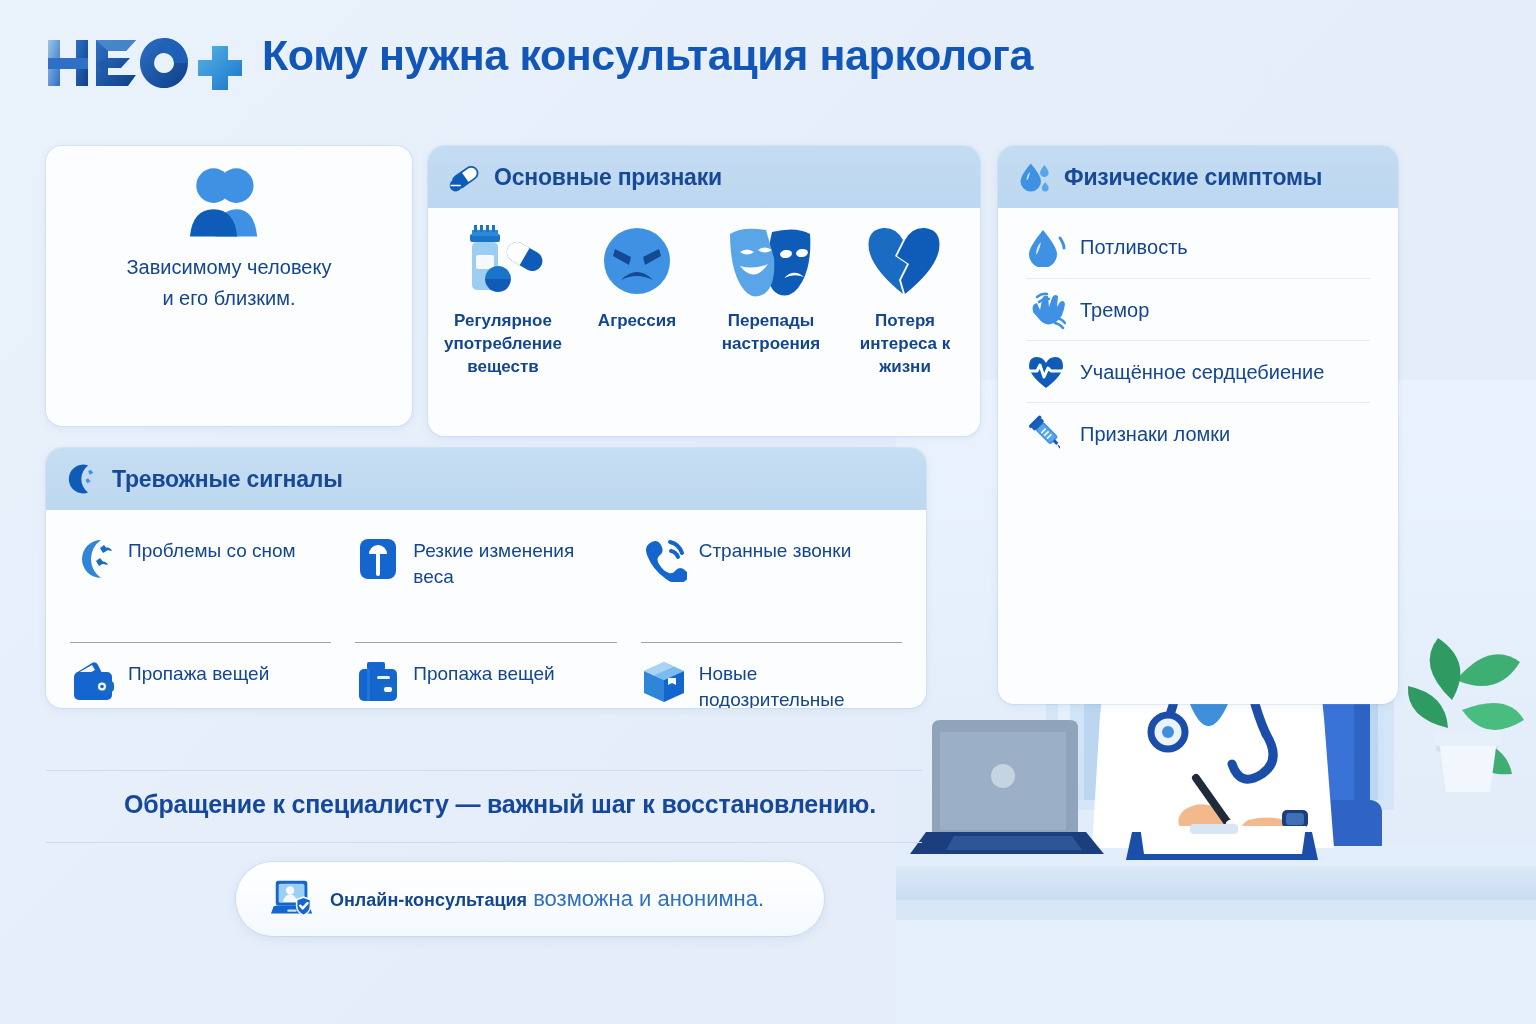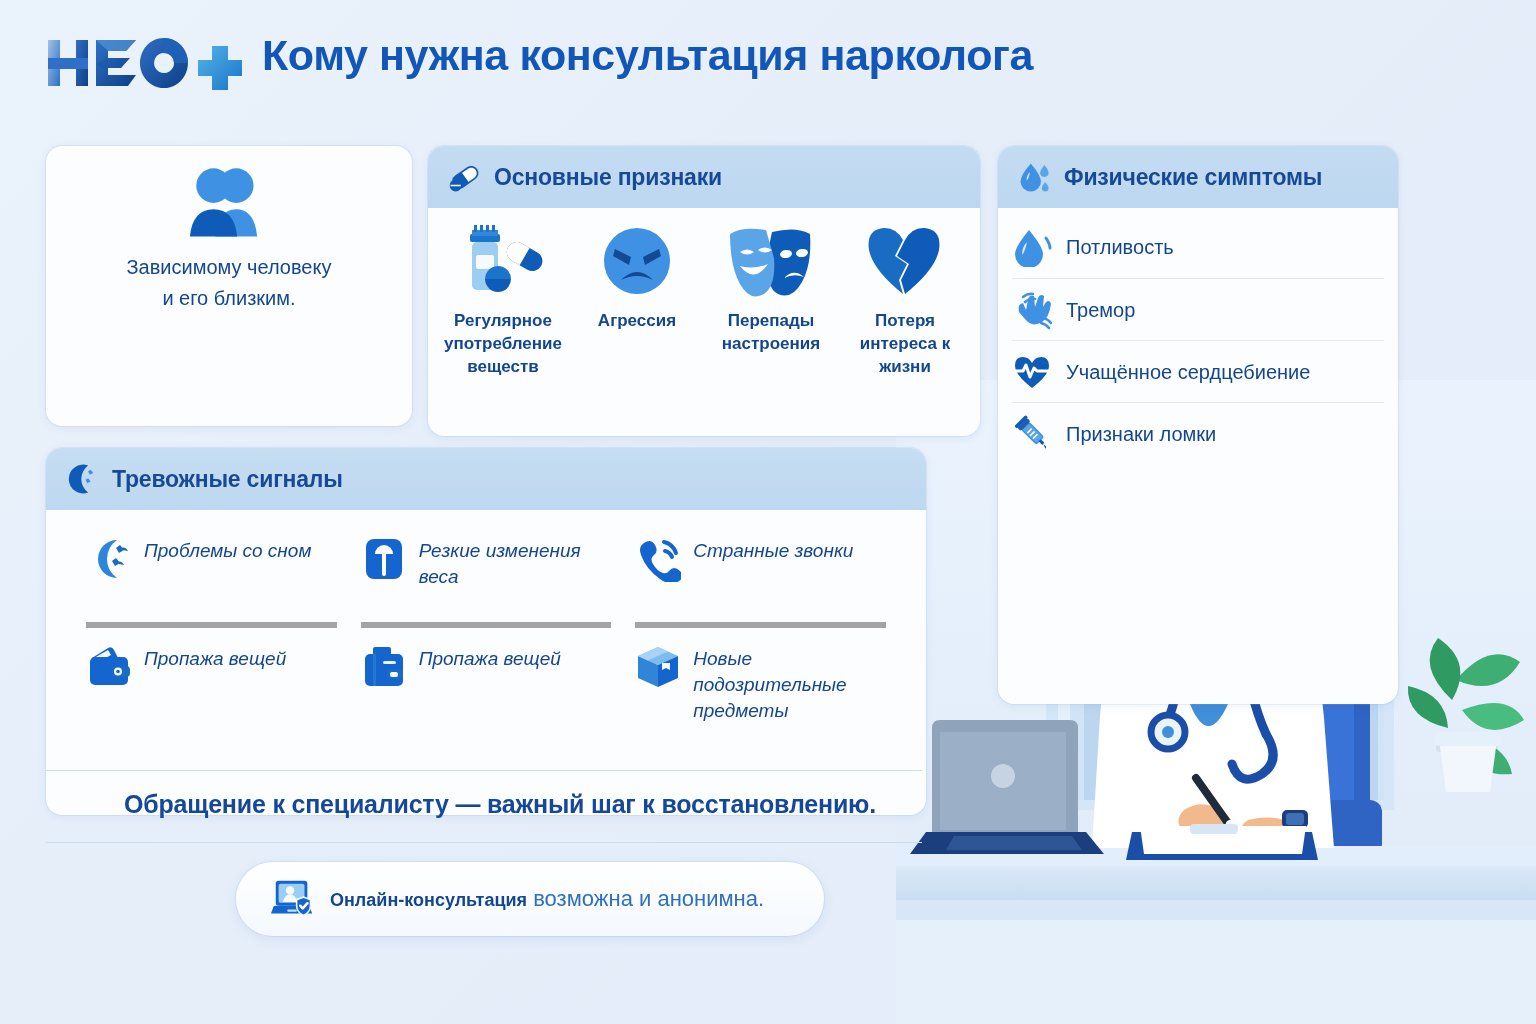--- a/index.html
+++ b/index.html
@@ -55,34 +55,34 @@
   #p-signs { left:428px; top:146px; width:552px; height:290px; }
   #p-signs .panel-body { padding:14px 10px 10px; }
   .signs-row { display:flex; align-items:flex-start; justify-content:space-between; gap:4px; }
   .sign { width:25%; display:flex; flex-direction:column; align-items:center; }
   .sign .s-icon { height:78px; width:90px; display:flex; align-items:center; justify-content:center; margin-bottom:10px; }
   .sign .s-icon svg { display:block; max-width:100%; max-height:100%; }
   .sign .s-label { font-size:17px; line-height:1.35; text-align:center; color:#14468f;font-weight:bold; }
 
   
   #p-phys { left:998px; top:146px; width:400px; height:558px; }
-  #p-phys .panel-body { padding:8px 14px 10px; }
+  #p-phys .panel-body { padding:8px 28px 10px; }
   .sym { display:flex; align-items:center; gap:14px; min-height:62px; padding:6px 0; }
   .sym + .sym { border-top:1px solid #e2ebf6; }
   .sym .sy-icon { flex:0 0 40px; width:40px; height:40px; display:flex; align-items:center; justify-content:center; }
   .sym .sy-icon svg { display:block; width:100%; height:100%; }
   .sym .sy-label { font-size:20px; line-height:1.3; color:#14468f; }
 
   
-  #p-alerts { left:46px; top:448px; width:880px; height:367px; }
+  #p-alerts { left:46px; top:448px; width:880px; height:260px; }
   #p-alerts .panel-head { background: linear-gradient(180deg,#c6ddf2 0%,#bdd8f0 100%); }
-  #p-alerts .panel-body { padding:10px 40px 16px;font-style:italic; }
+  #p-alerts .panel-body { padding:10px 24px 16px; }
   .alerts-grid { display:grid; grid-template-columns:1fr 1fr 1fr; column-gap:24px; }
   .alert { display:flex; align-items:flex-start; gap:12px; padding:16px 0 14px; min-height:102px; }
-  .alert.r2 { border-top:6px solid #a3a3a3; }
+  .alert.r2 { border-top:1px solid #a3a3a3;margin-top:20px; }
   .alert .a-icon { flex:0 0 46px; width:46px; height:46px; display:flex; align-items:center; justify-content:center; }
   .alert .a-icon svg { display:block; width:100%; height:100%; }
   .alert .a-label { font-size:19px; line-height:1.38; color:#14468f; padding-top:2px; }
 
   
   .footline { position:absolute; left:46px; top:770px; width:876px; border-top:1px solid #ccdcef; }
   .foot-statement {
     position:absolute; left:124px; top:790px; width:800px; height:44px;
     font-size:25px; font-weight:700; color:#15489a; letter-spacing:-.2px; white-space:nowrap;
   }

